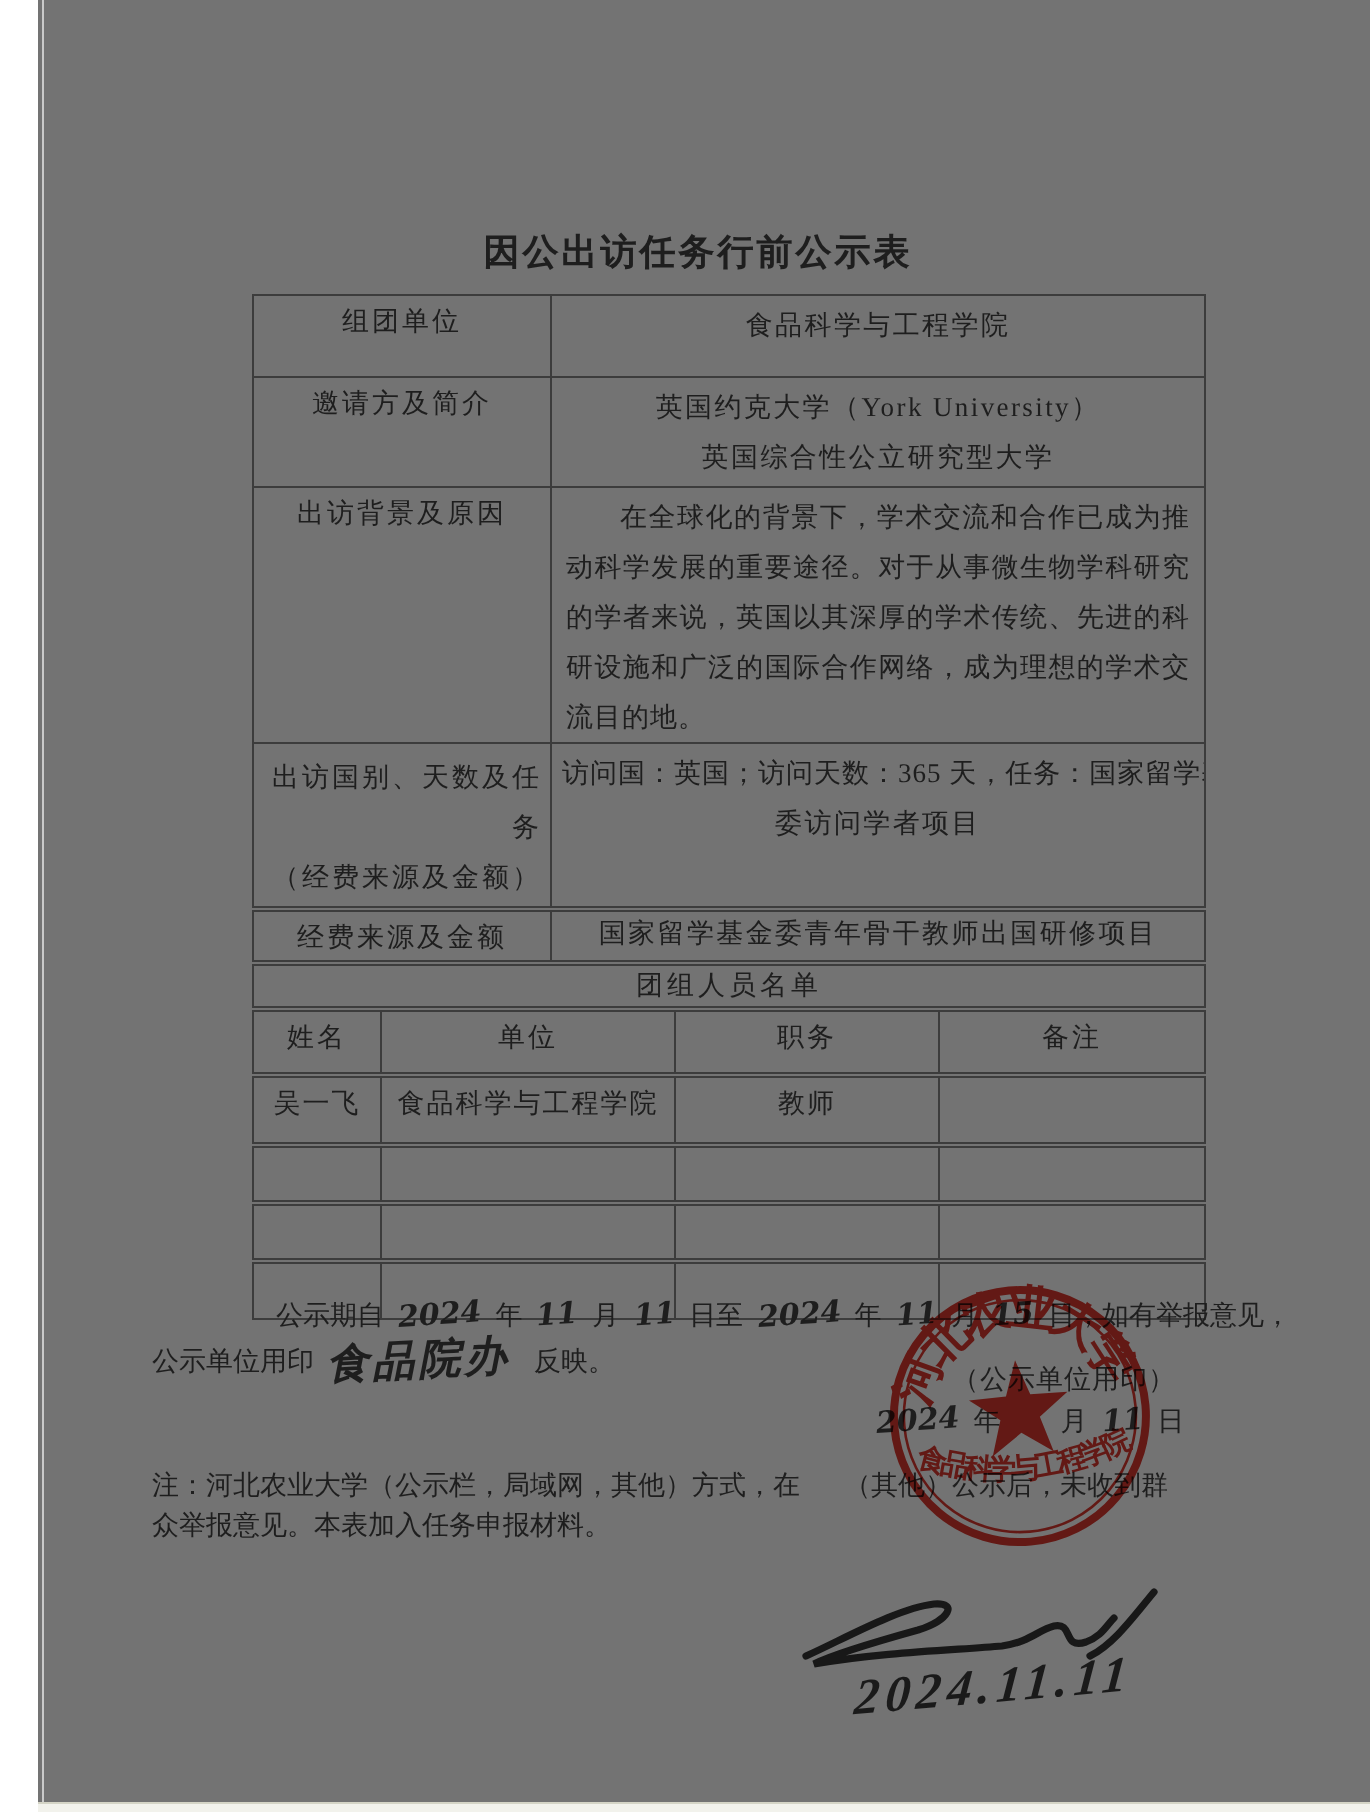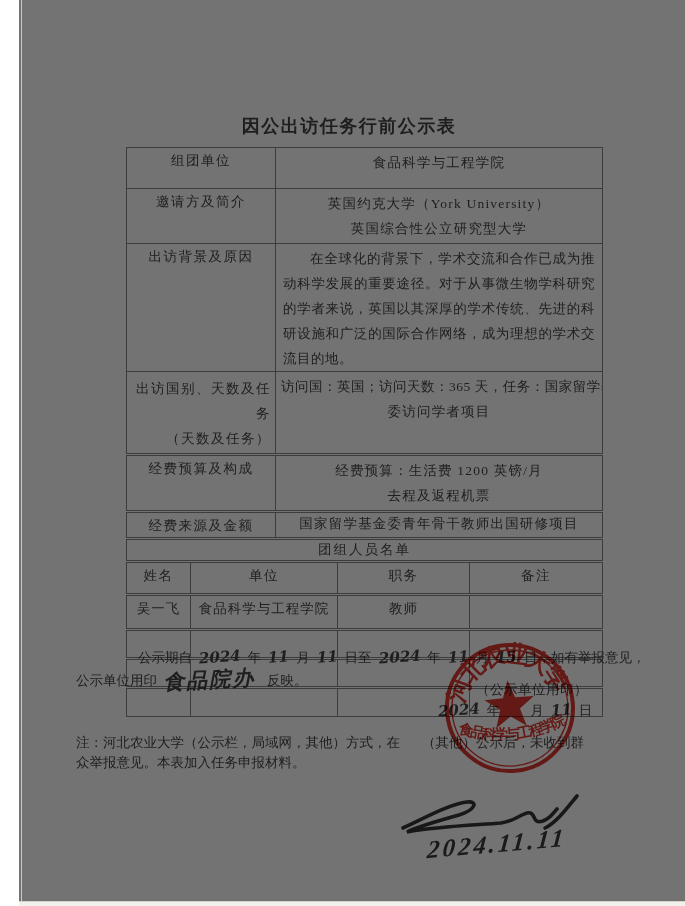--- a/index.html
+++ b/index.html
@@ -90,32 +90,25 @@
           <div>英国综合性公立研究型大学</div>
         </td>
       </tr>
       <tr class="r3">
         <td class="lbl">出访背景及原因</td>
         <td class="para">在全球化的背景下，学术交流和合作已成为推动科学发展的重要途径。对于从事微生物学科研究的学者来说，英国以其深厚的学术传统、先进的科研设施和广泛的国际合作网络，成为理想的学术交流目的地。</td>
       </tr>
       <tr class="r4">
         <td class="lbl">
           <div>出访国别、天数及任务</div>
-          <div>（天数及任务）</div>
+          <div>（经费来源及金额）</div>
         </td>
         <td class="val">
           <div class="line-fill">访问国：英国；访问天数：365 天，任务：国家留学基金</div>
           <div>委访问学者项目</div>
-        </td>
-      </tr>
-      <tr class="r5">
-        <td class="lbl">经费预算及构成</td>
-        <td class="val">
-          <div>经费预算：生活费 1200 英镑/月</div>
-          <div>去程及返程机票</div>
         </td>
       </tr>
       <tr class="r6">
         <td class="lbl">经费来源及金额</td>
         <td class="val">国家留学基金委青年骨干教师出国研修项目</td>
       </tr>
     </tbody>
       </table>
 
     <table class="t-roster">

